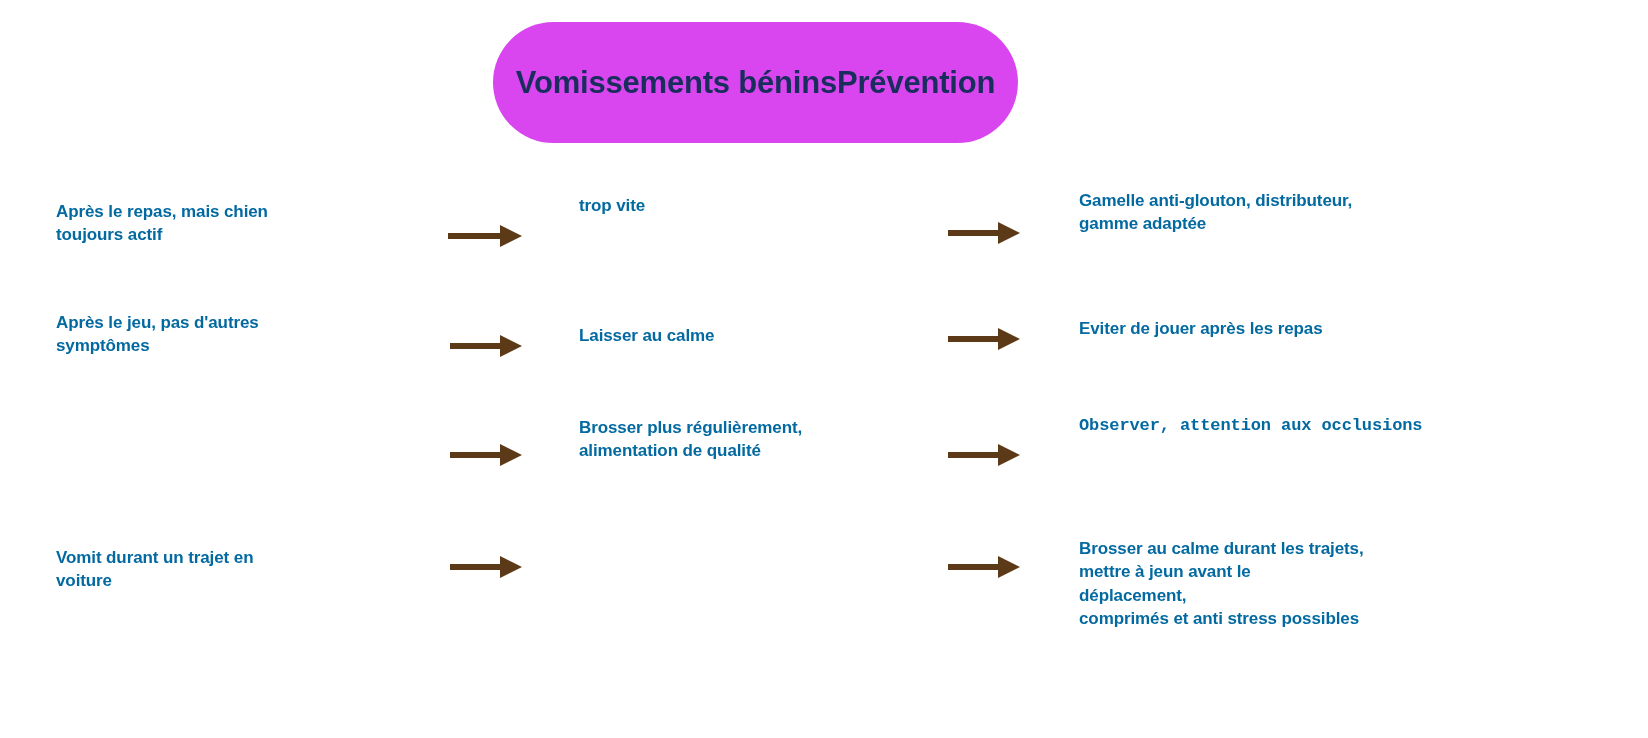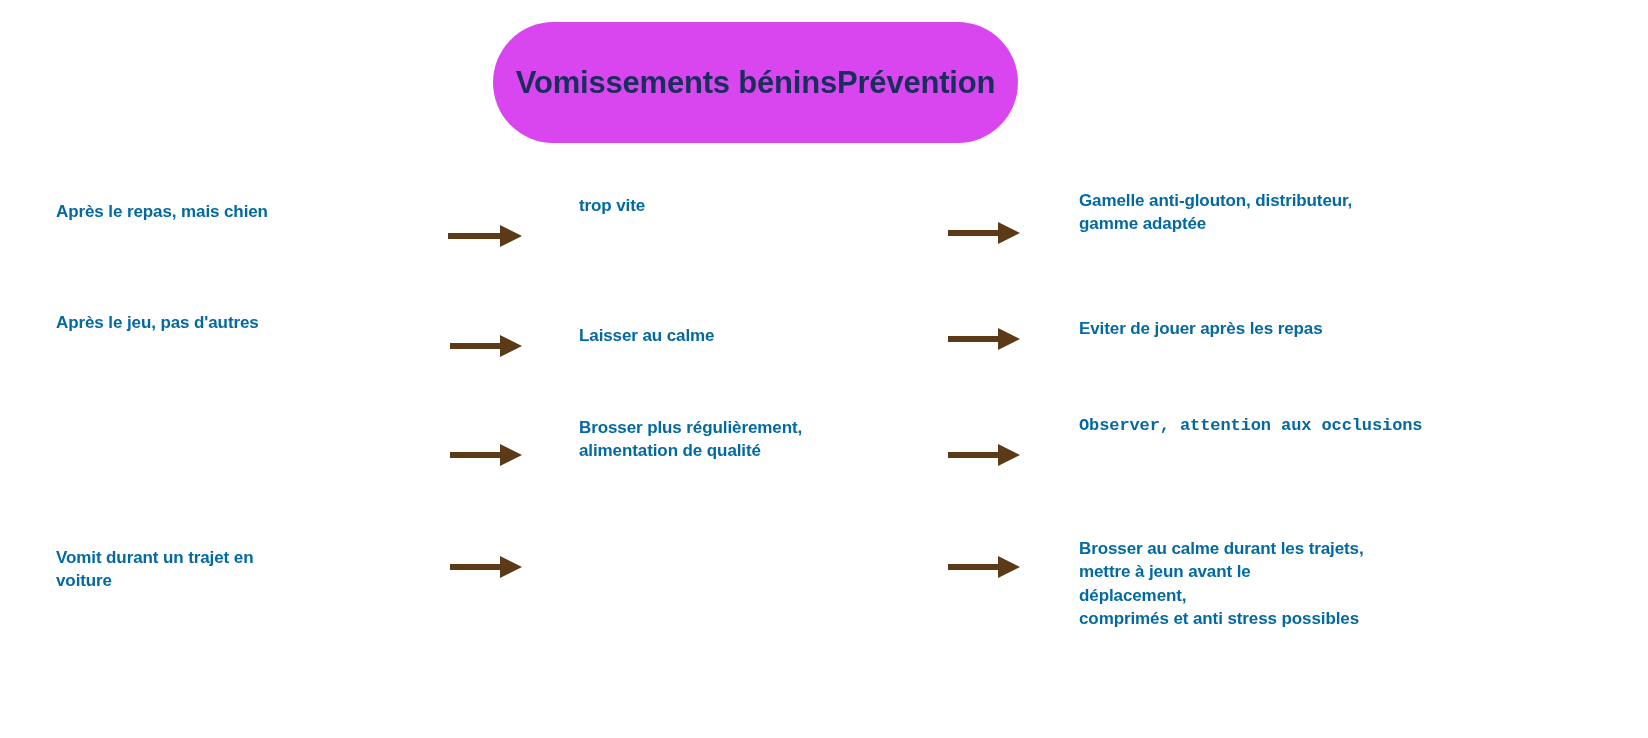--- a/index.html
+++ b/index.html
@@ -80,20 +80,21 @@
 <div id="canvas">
 
   <div class="header-pill">
     <span class="pill-line">Vomissements bénins</span>
     <span class="pill-line">Prévention</span>
   </div>
 
   <div class="row" style="top:200px; height:90px;">
     <div class="cell col-1" style="top:0px;">
       <span class="line">Après le repas, mais chien</span>
+      <span class="line">toujours actif</span>
     </div>
     <span class="arrow" style="left:448px; top:23px;">
       <svg width="74" height="26" viewBox="0 0 74 26" xmlns="http://www.w3.org/2000/svg">
         <path d="M0 10 L52 10 L52 2 L74 13 L52 24 L52 16 L0 16 Z" fill="#5c3a17"></path>
       </svg>
     </span>
     <div class="cell col-2" style="top:-6px;">
       <span class="line">trop vite</span>
     </div>
     <span class="arrow" style="left:948px; top:20px;">
@@ -103,20 +104,21 @@
     </span>
     <div class="cell col-3" style="top:-11px;">
       <span class="line">Gamelle anti-glouton, distributeur,</span>
       <span class="line">gamme adaptée</span>
     </div>
   </div>
 
   <div class="row" style="top:311px; height:80px;">
     <div class="cell col-1" style="top:0px;">
       <span class="line">Après le jeu, pas d'autres</span>
+      <span class="line">symptômes</span>
     </div>
     <span class="arrow" style="left:450px; top:22px;">
       <svg width="72" height="26" viewBox="0 0 72 26" xmlns="http://www.w3.org/2000/svg">
         <path d="M0 10 L50 10 L50 2 L72 13 L50 24 L50 16 L0 16 Z" fill="#5c3a17"></path>
       </svg>
     </span>
     <div class="cell col-2" style="top:13px;">
       <span class="line">Laisser au calme</span>
     </div>
     <span class="arrow" style="left:948px; top:15px;">

